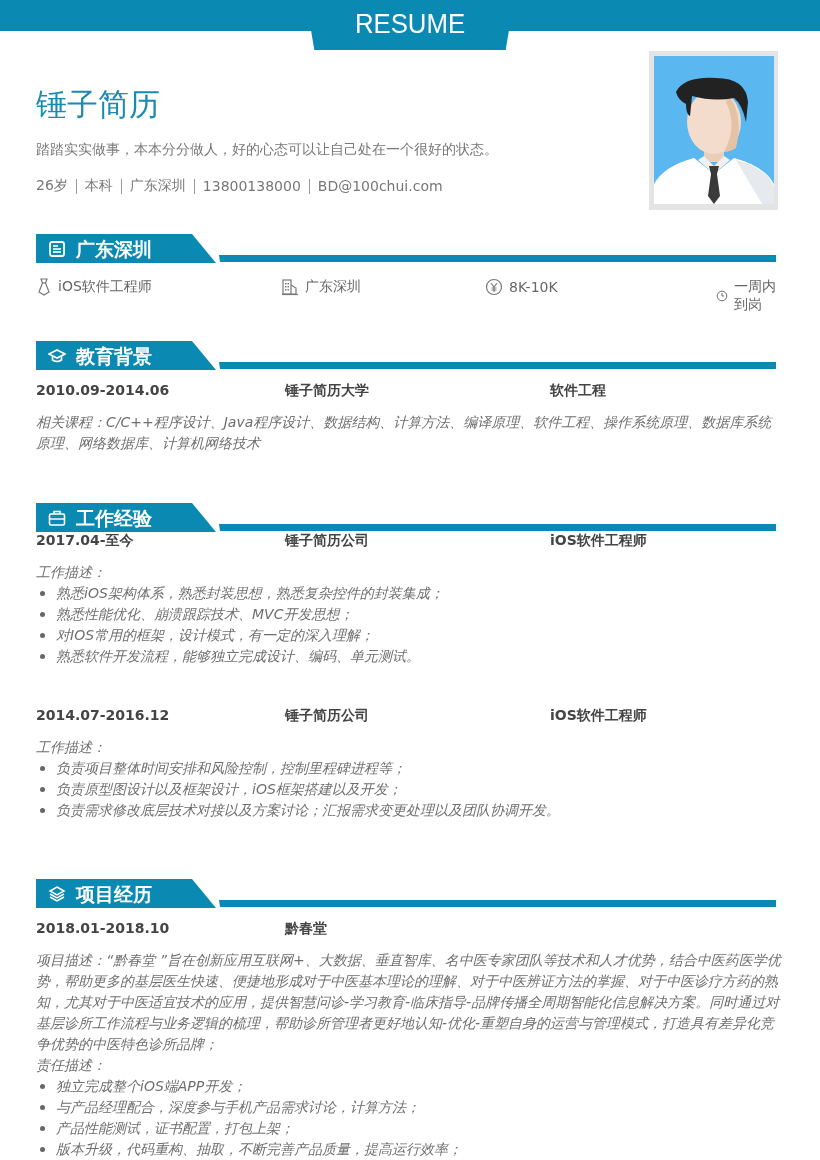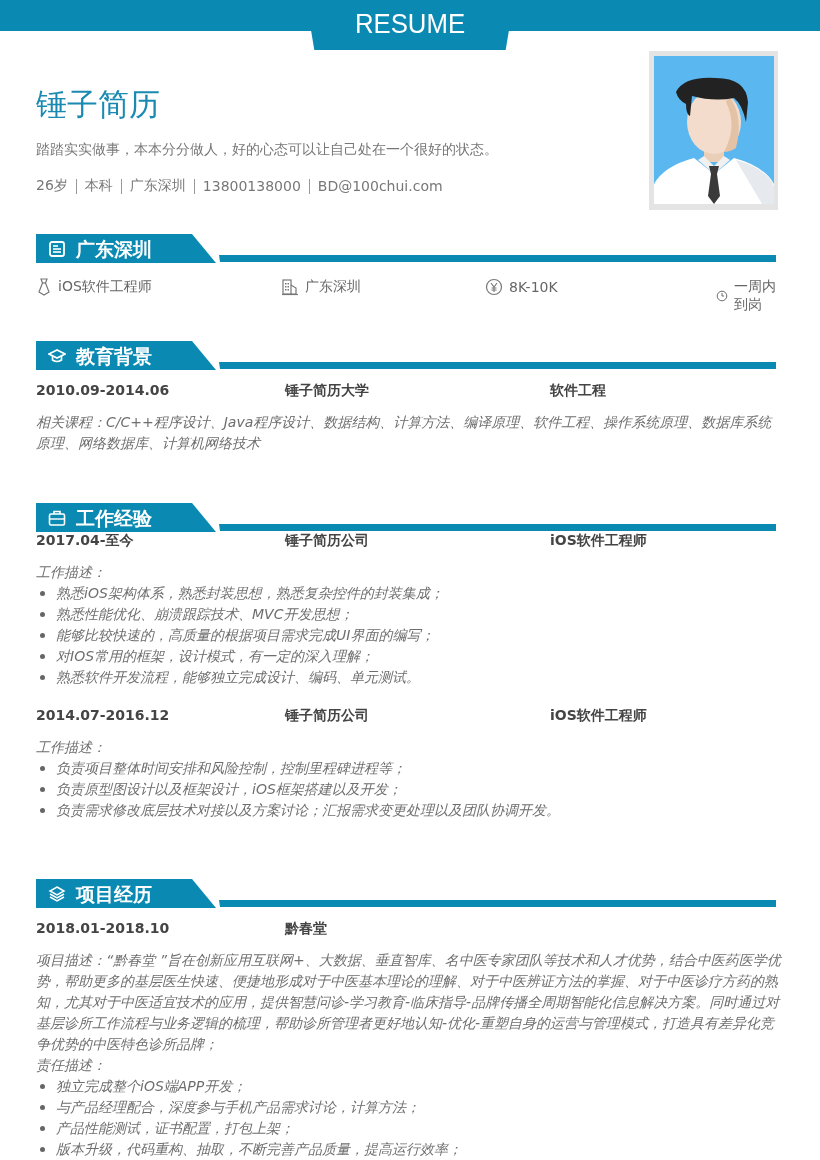--- a/index.html
+++ b/index.html
@@ -158,21 +158,20 @@
 <div class="row3" style="top:532px;">
   <span class="c1">2017.04-至今</span>
   <span class="c2">锤子简历公司</span>
   <span class="c3">iOS软件工程师</span>
 </div>
 <div class="para" style="top:562px;">
   <div>工作描述：</div>
   <ul class="blist">
     <li>熟悉iOS架构体系，熟悉封装思想，熟悉复杂控件的封装集成；</li>
     <li>熟悉性能优化、崩溃跟踪技术、MVC开发思想；</li>
-    <li>能够比较快速的，高质量的根据项目需求完成UI界面的编写；</li>
     <li>对IOS常用的框架，设计模式，有一定的深入理解；</li>
     <li>熟悉软件开发流程，能够独立完成设计、编码、单元测试。</li>
   </ul>
 </div>
 
 <div class="row3" style="top:707px;">
   <span class="c1">2014.07-2016.12</span>
   <span class="c2">锤子简历公司</span>
   <span class="c3">iOS软件工程师</span>
 </div>

